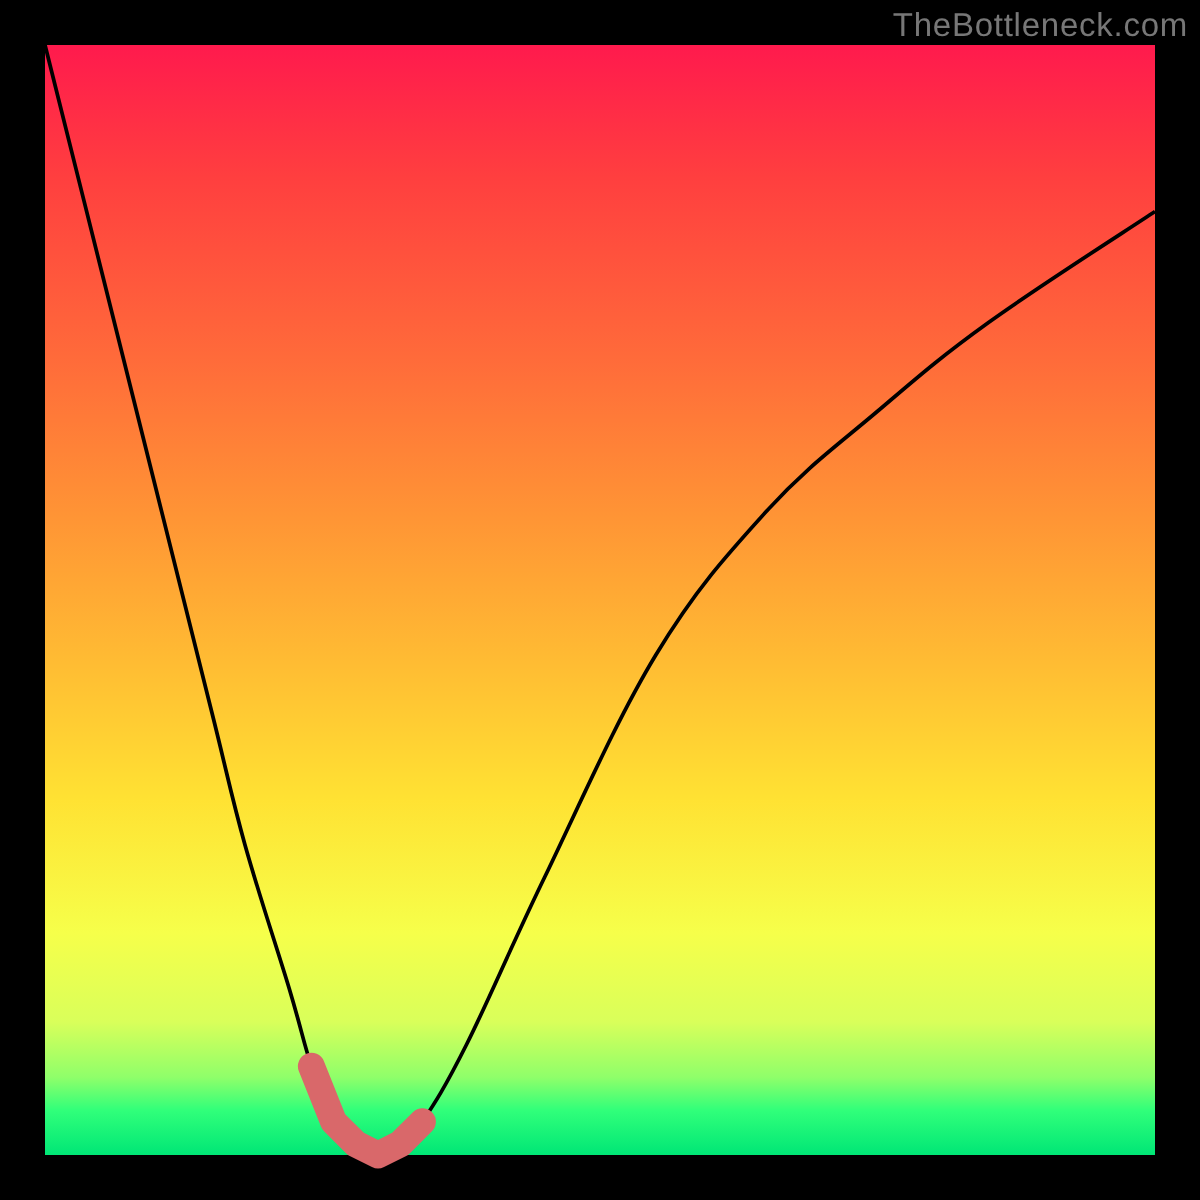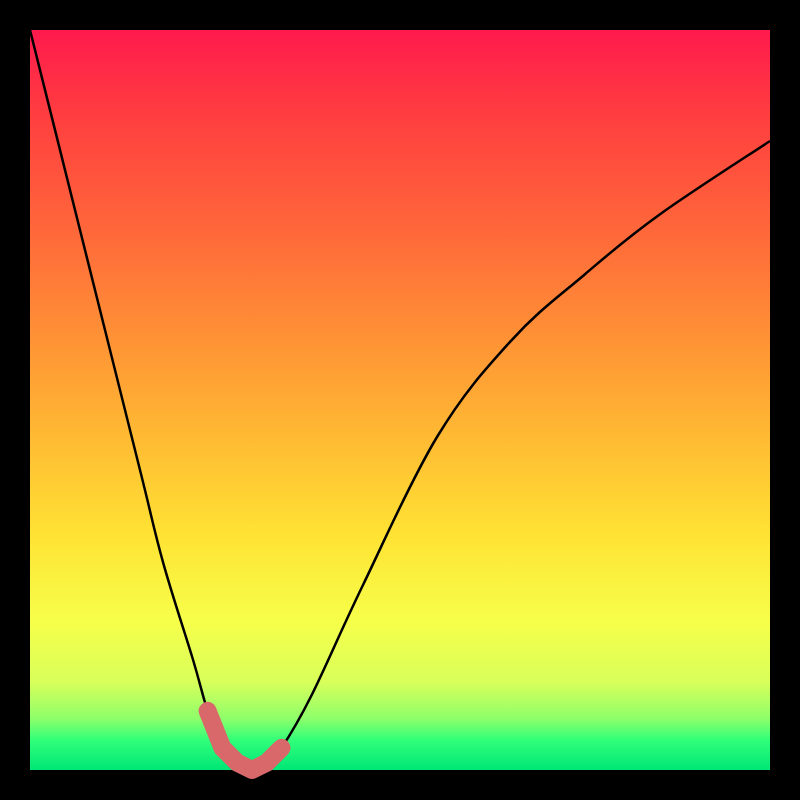--- a/index.html
+++ b/index.html
@@ -60,13 +60,14 @@
 </head>
 <body>
 
 <div class="frame">
   <div class="plot">
     <svg class="curve" viewBox="0 0 740 740" preserveAspectRatio="none">
       <path d="M0.0 0.0 C6.7 26.6, 23.7 94.7, 37.0 148.0 C50.3 201.3, 60.7 242.7, 74.0 296.0 C87.3 349.3, 100.3 401.4, 111.0 444.0 C121.7 486.6, 123.9 499.5, 133.2 532.8 C142.5 566.1, 154.8 602.4, 162.8 629.0 C170.8 655.6, 172.3 664.8, 177.6 680.8 C182.9 696.8, 187.1 708.5, 192.4 717.8 C197.7 727.1, 201.9 728.6, 207.2 732.6 C212.5 736.6, 216.7 740.0, 222.0 740.0 C227.3 740.0, 231.5 736.6, 236.8 732.6 C242.1 728.6, 243.6 729.8, 251.6 717.8 C259.6 705.8, 266.5 695.3, 281.2 666.0 C295.9 636.7, 310.4 601.6, 333.0 555.0 C355.6 508.4, 380.4 451.0, 407.0 407.0 C433.6 363.0, 454.4 340.1, 481.0 310.8 C507.6 281.5, 528.4 266.8, 555.0 244.2 C581.6 221.6, 595.7 209.0, 629.0 185.0 C662.3 161.0, 720.0 124.3, 740.0 111.0" fill="none" stroke="#000000" stroke-width="2.5" id="main-curve-path"></path>
       <path d="M177.6 680.8 L192.4 717.8 L207.2 732.6 L222.0 740.0 L236.8 732.6 L251.6 717.8" fill="none" stroke="#d9686a" stroke-width="18" stroke-linecap="round" stroke-linejoin="round" id="highlight-path"></path>
     </svg>
   </div>
+  <div class="watermark">TheBottleneck.com</div>
 </div>
 
 </body></html>

